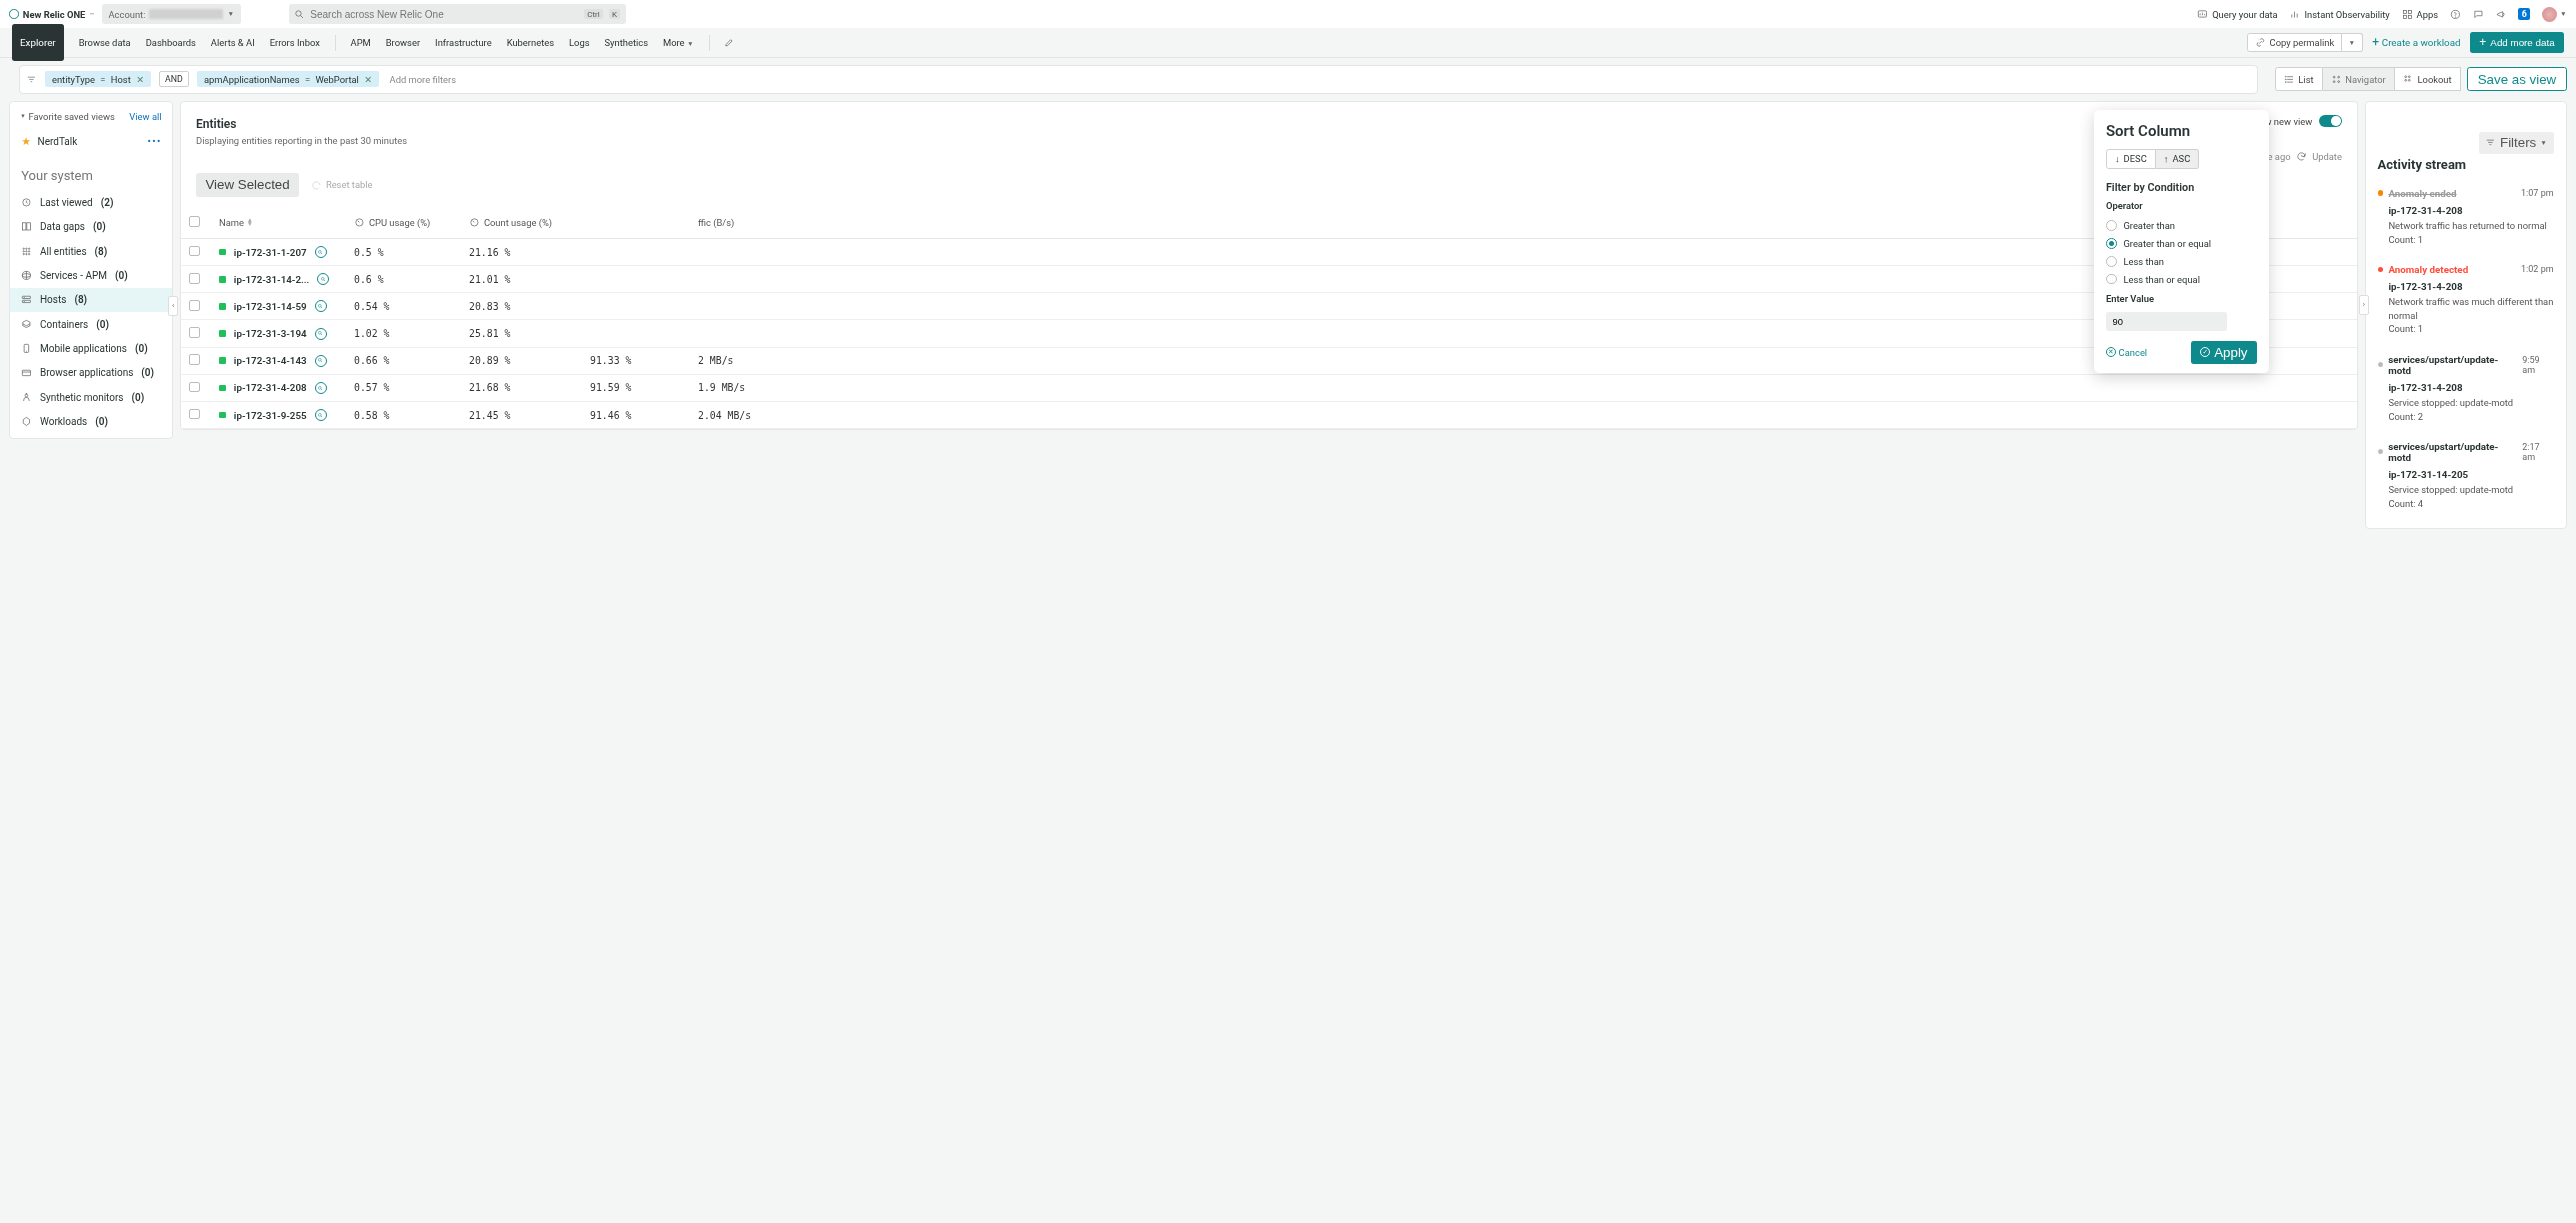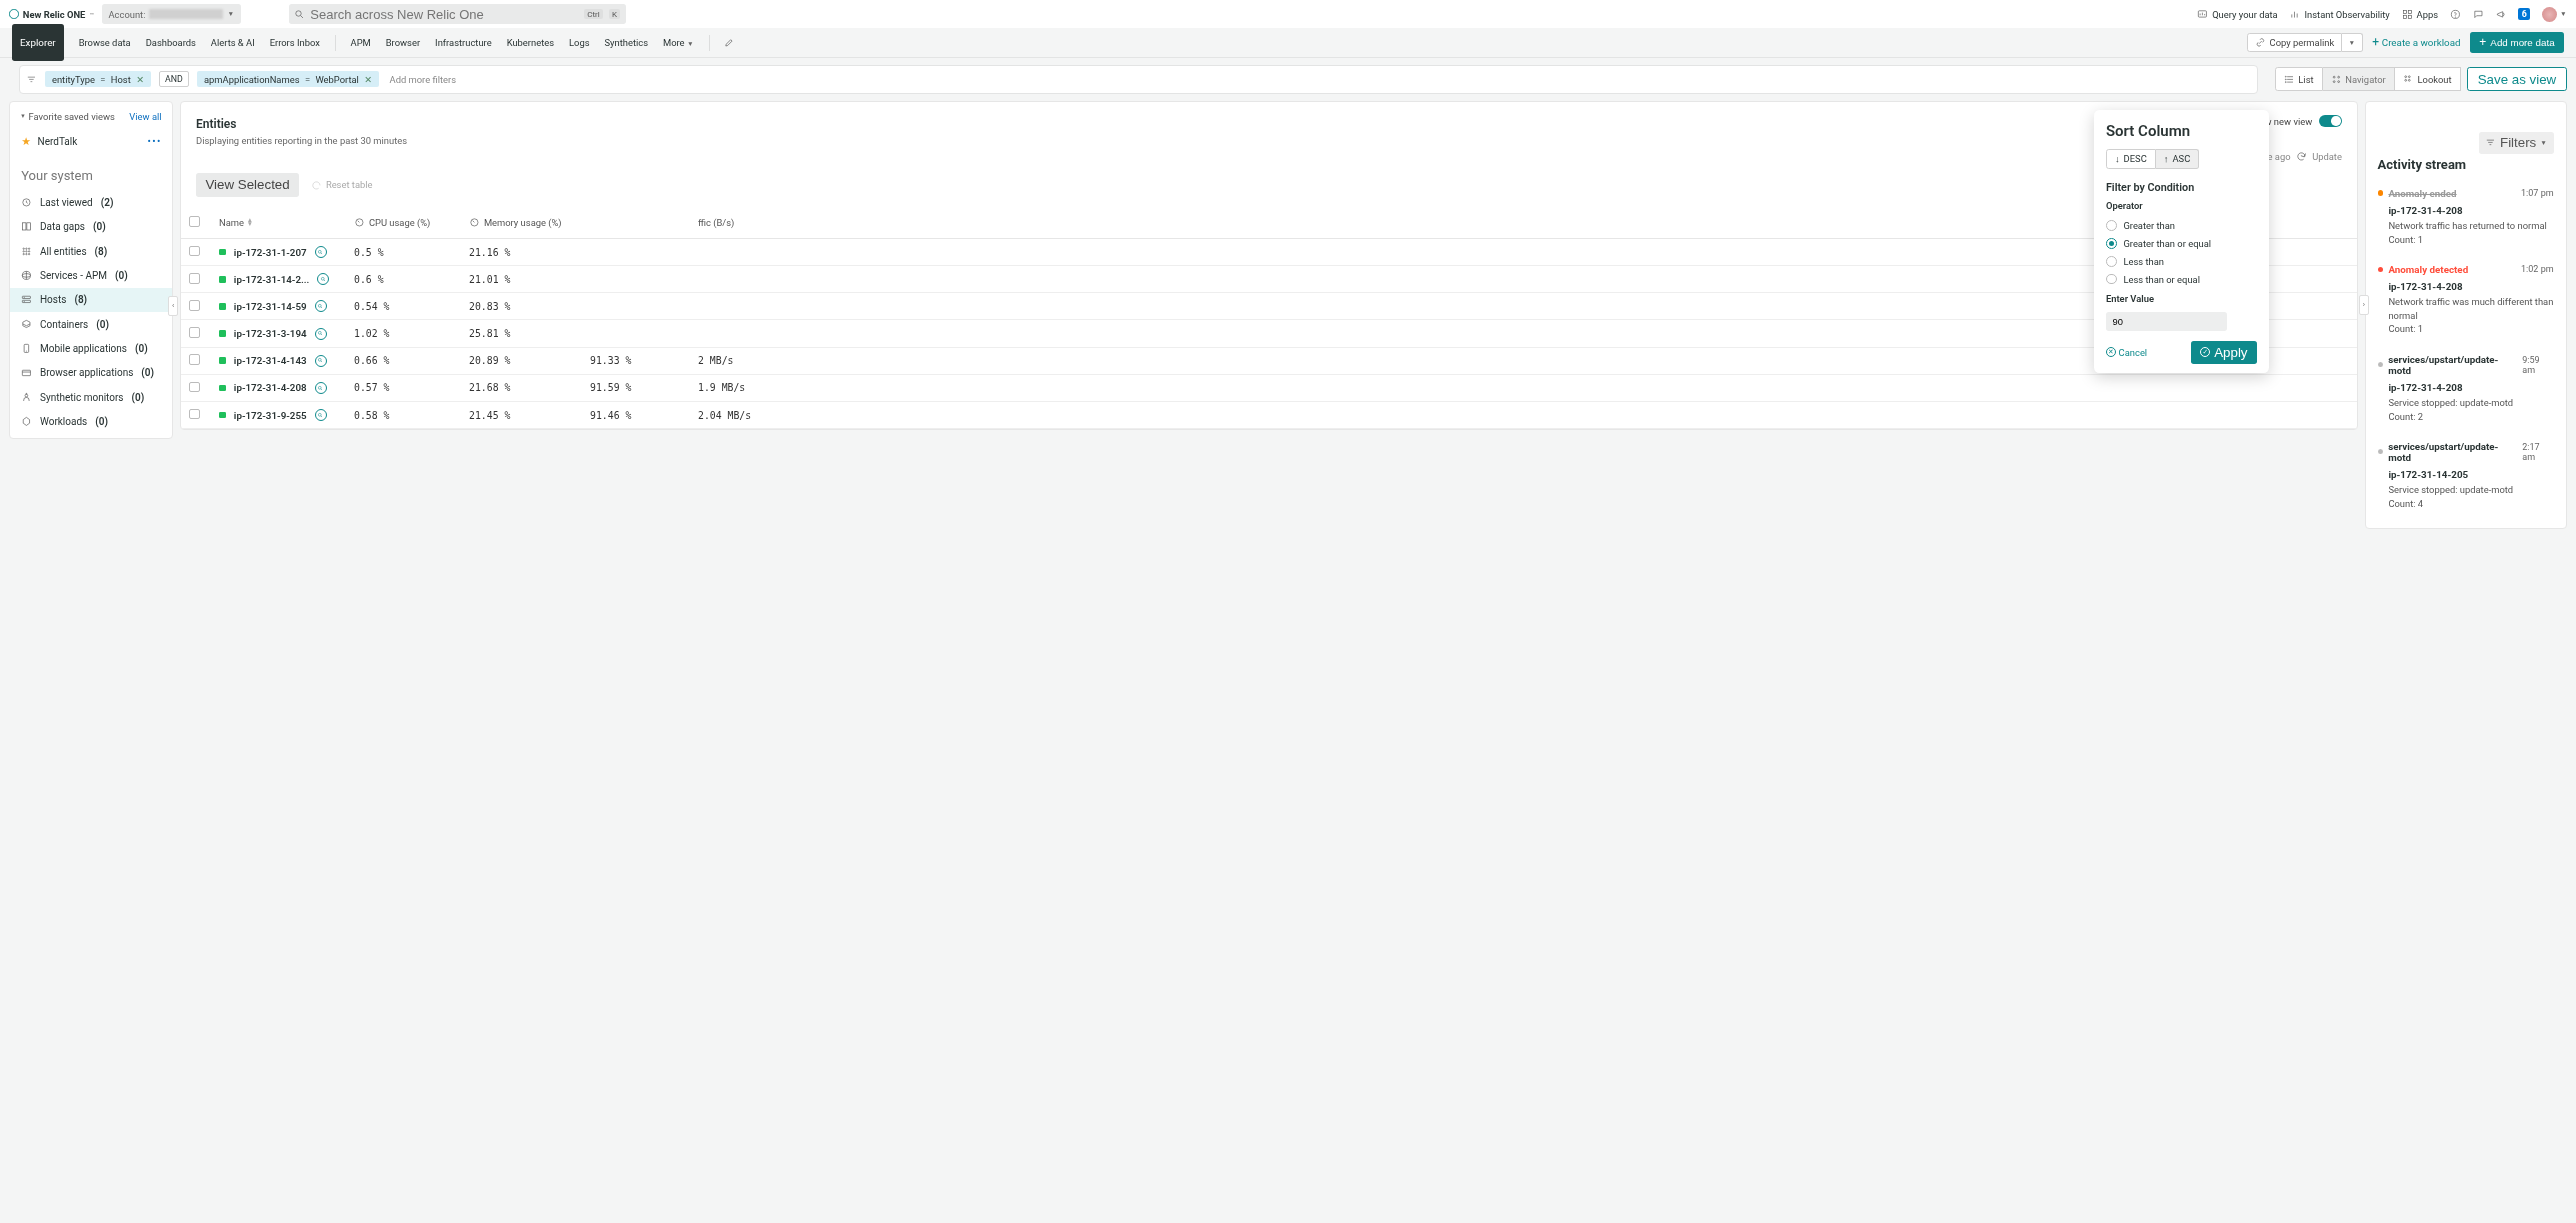--- a/index.html
+++ b/index.html
@@ -34,21 +34,21 @@
     filter: blur(1.3px);
     border-radius: 1.3px;
   }
   .search {
     margin-left: 40px;
     width: 337px; height: 20px;
     display:flex; align-items:center;
     background:#e9eaea; border-radius:2.7px;
     padding: 0 5.4px; gap:5.4px; color:#666;
   }
-  .search input { flex:1; border:none; background:transparent; outline:none; font-size:13px; color:#666;}
+  .search input { flex:1; border:none; background:transparent; outline:none; font-size:10px; color:#666;}
   .kbd-box { background:#dedfdf; border-radius:2px; padding:0.7px 3.4px; font-size:8px; color:#555;}
   .topbar-right { margin-left:auto; display:flex; align-items:center; gap:12px;}
   .tb-link { display:flex; align-items:center; gap:4px; color:#2a3434; cursor:pointer;}
   .icon { width:10.8px; height:10.8px; display:inline-flex; align-items:center; justify-content:center;}
   .icon svg { width:10.8px; height:10.8px; fill:none; stroke:#555; stroke-width:1.5;}
   .badge-blue { background:#0076d6; color:#fff; font-weight:700; padding:0.7px 3.4px; border-radius:2px; font-size:8.8px;}
   .avatar { width:15px; height:15px; border-radius:50%; background: radial-gradient(#e8b5b5,#d48888);}
 
   .navbar {
     display:flex; align-items:center; height: 30px;
@@ -637,21 +637,21 @@
               </div>
             </th>
           <th>
               <div class="hdr">
                 <span class="icon">
                   <svg viewBox="0 0 24 24">
                     <circle cx="12" cy="12" r="8"></circle>
                     <line x1="12" y1="12" x2="8" y2="8"></line>
                   </svg>
                 </span>
-                <span>Memory usage (%)</span>
+                <span>Count usage (%)</span>
               </div>
             </th>
           <th></th>
           <th>
               <div class="hdr">
                 <span>ffic (B/s)</span>
               </div>
             </th>
         </tr>
       </thead>

